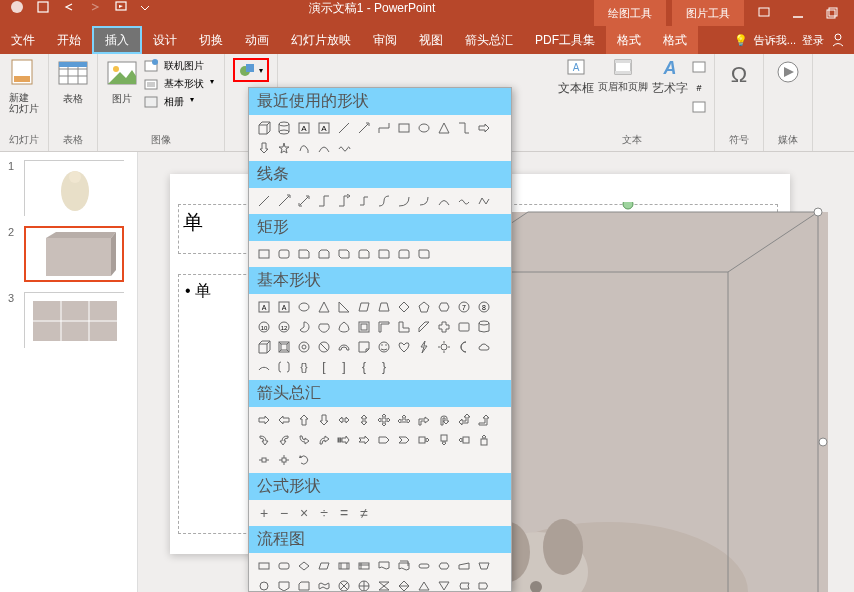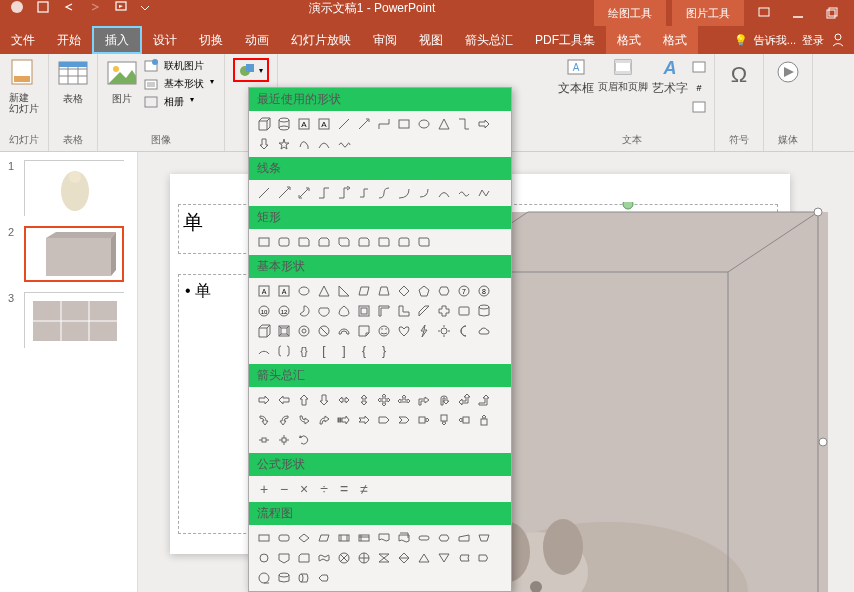--- a/index.html
+++ b/index.html
@@ -37,21 +37,21 @@
 .thumb-img { width: 100px; height: 56px; border: 1px solid #ccc; background: #fff; position: relative; }
 .thumb-img.selected { border: 2px solid #e54b1f; }
 
 .canvas-area { flex: 1; background: #f0eeed; position: relative; overflow: hidden; }
 .slide-canvas { position: absolute; left: 32px; top: 22px; width: 620px; height: 380px; background: #fff; box-shadow: 0 2px 8px rgba(0,0,0,0.2); }
 .text-placeholder { position: absolute; border: 1px dashed #aaa; padding: 4px; font-size: 20px; }
 .dog-img { position: absolute; left: 290px; top: 60px; width: 400px; height: 490px; }
 .cube-shape { position: absolute; left: 290px; top: 50px; width: 400px; height: 500px; }
 
 .shapes-dropdown { position: absolute; left: 248px; top: 87px; width: 264px; background: #f5f3f2; border: 1px solid #aaa; box-shadow: 2px 2px 8px rgba(0,0,0,0.3); z-index: 100; font-size: 11px; max-height: 505px; overflow: hidden; }
-.shapes-section-hdr { background: #22c55e; padding: 3px 8px; color: #555; font-size: 12px; }
+.shapes-section-hdr { background: #7dd3fc; padding: 3px 8px; color: #555; font-size: 16px; }
 .shapes-grid { padding: 4px 6px; display: flex; flex-wrap: wrap; gap: 2px; }
 .shape-cell { width: 18px; height: 18px; display: flex; align-items: center; justify-content: center; cursor: pointer; color: #555; }
 svg { display: block; }
 
 .bullet-text { position: absolute; font-size: 16px; }
 </style>
 </head>
 <body>
 
 <div class="titlebar">

